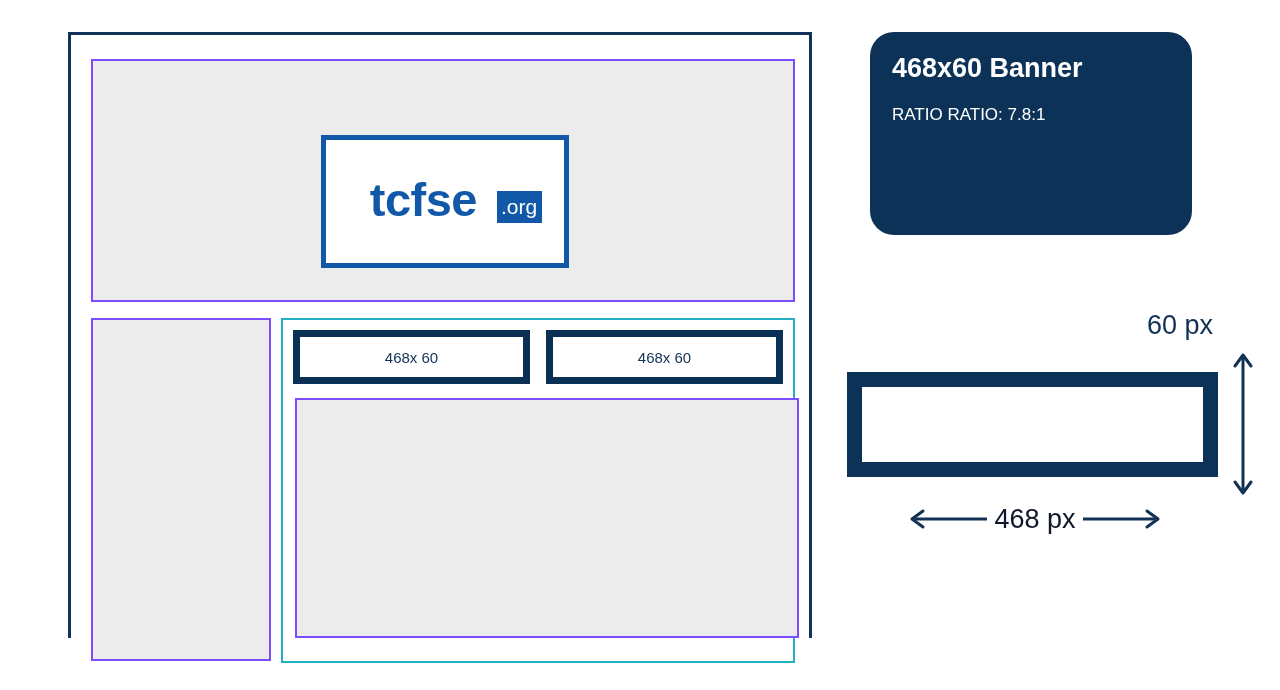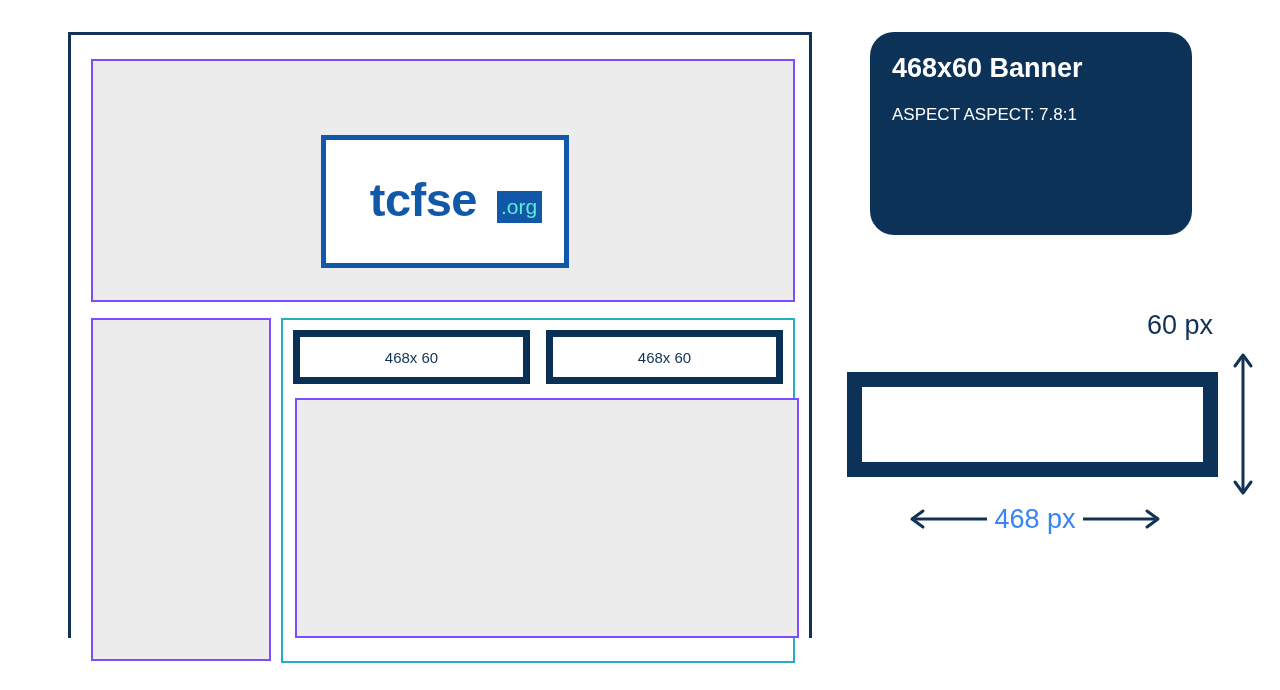--- a/index.html
+++ b/index.html
@@ -80,21 +80,21 @@
   }
   #logo-word {
     font-size: 47px;
     font-weight: bold;
     color: #1258A8;
     letter-spacing: -0.5px;
     line-height: 1;
   }
   #logo-tld {
     background: #1258A8;
-    color: #5eead4;
+    color: #ffffff;
     font-size: 21px;
     font-weight: normal;
     line-height: 1;
     padding: 5px 5px 6px 4px;
     transform: translateY(7px);
   }
 
   
   #banner-zone {
     position: absolute;
@@ -188,21 +188,21 @@
   #dim-label-width {
     position: absolute;
     left: 905px;
     top: 500px;
     width: 260px;
     height: 38px;
     display: flex;
     align-items: center;
     justify-content: center;
     font-size: 27px;
-    color: #3b82f6;
+    color: #0f172a;
     background: transparent;
     pointer-events: none;
   }
   #dim-label-width span {
     background: #ffffff;
     padding: 0 7px;
   }
 </style>
 </head>
 <body>
@@ -225,21 +225,21 @@
       <div class="banner-slot">468x 60</div>
       <div class="banner-slot">468x 60</div>
     </div>
     <div class="ph-block" id="wf-content"></div>
   </div>
 
 </div>
 
 <div id="spec-card">
   <div id="spec-title">468x60 Banner</div>
-  <div class="spec-line">ASPECT ASPECT: 7.8:1</div>
+  <div class="spec-line">RATIO RATIO: 7.8:1</div>
 </div>
 
 <div id="dim-label-height">60 px</div>
 
 <div id="dim-box"></div>
 
 <svg id="dim-arrow-v" viewBox="0 0 30 148">
   <line x1="15" y1="8" x2="15" y2="140" stroke="#123255" stroke-width="3"></line>
   <polyline points="7,16 15,5 23,16" fill="none" stroke="#123255" stroke-width="3" stroke-linecap="round" stroke-linejoin="round"></polyline>
   <polyline points="7,132 15,143 23,132" fill="none" stroke="#123255" stroke-width="3" stroke-linecap="round" stroke-linejoin="round"></polyline>

